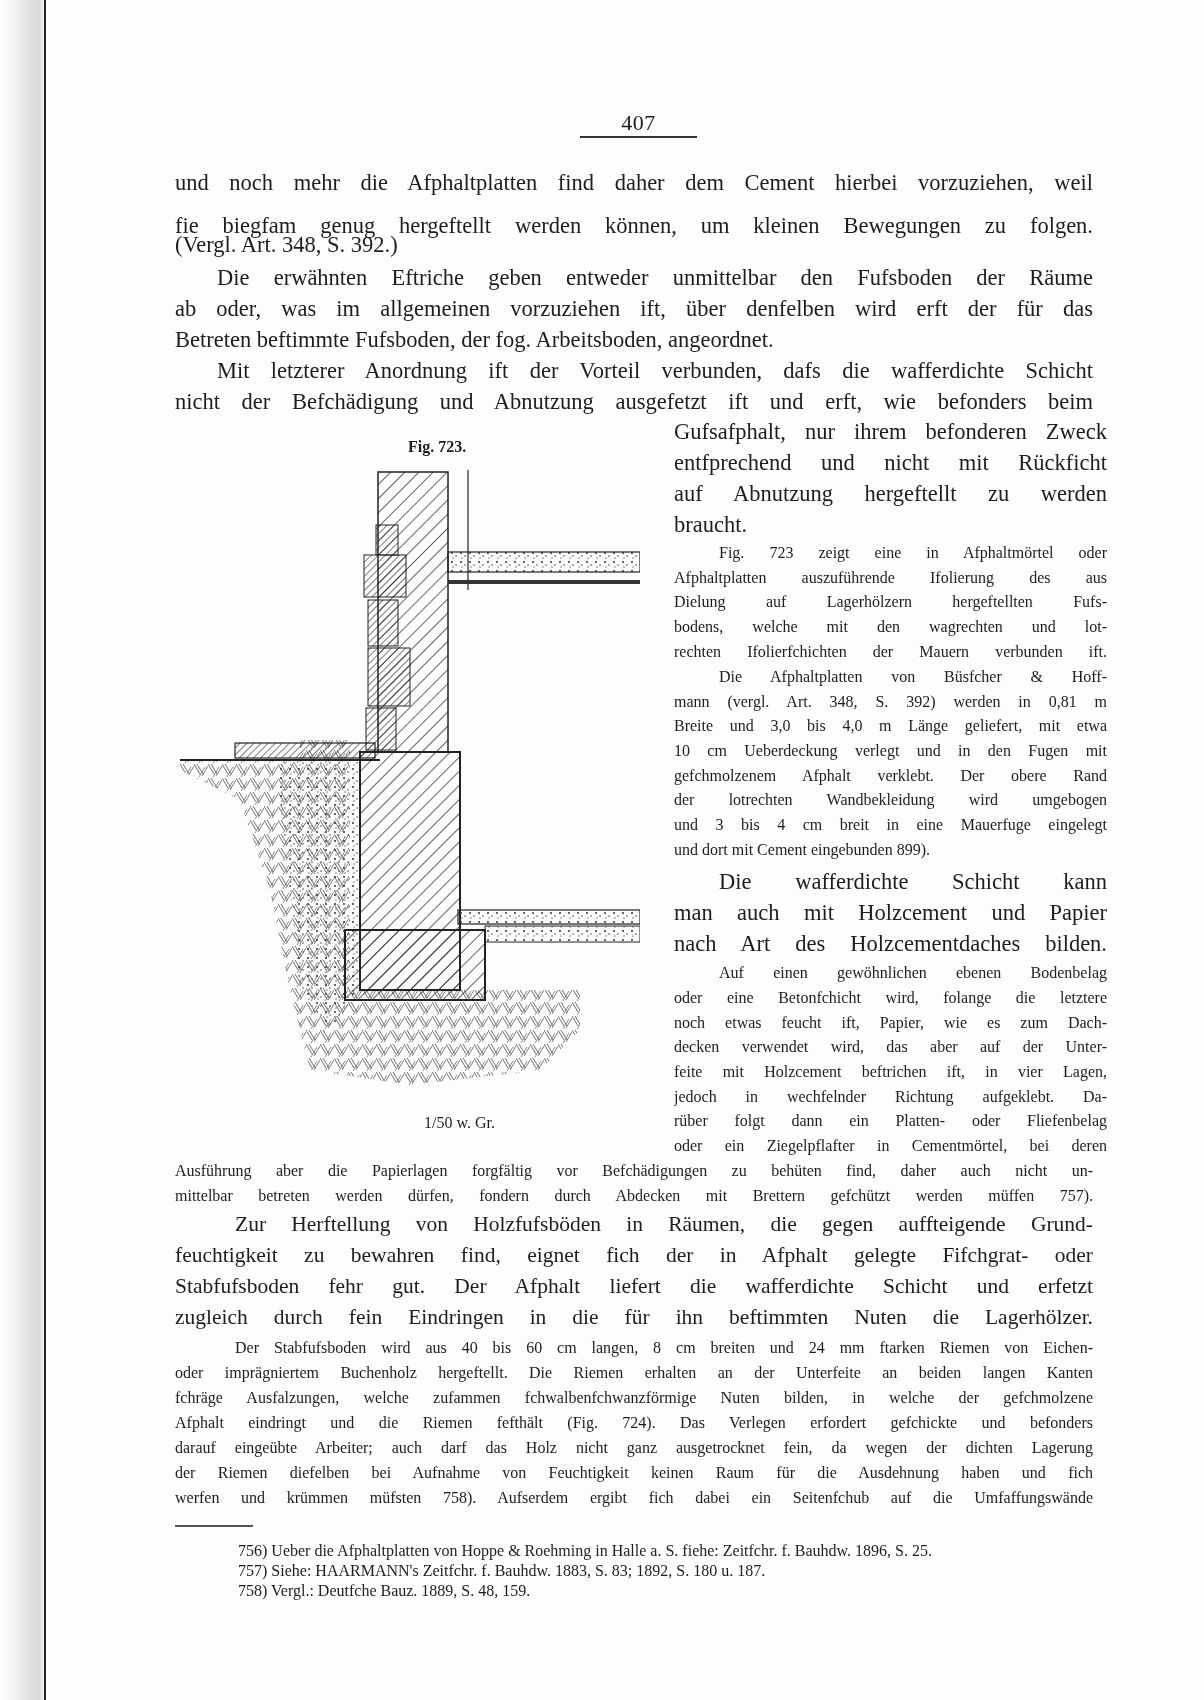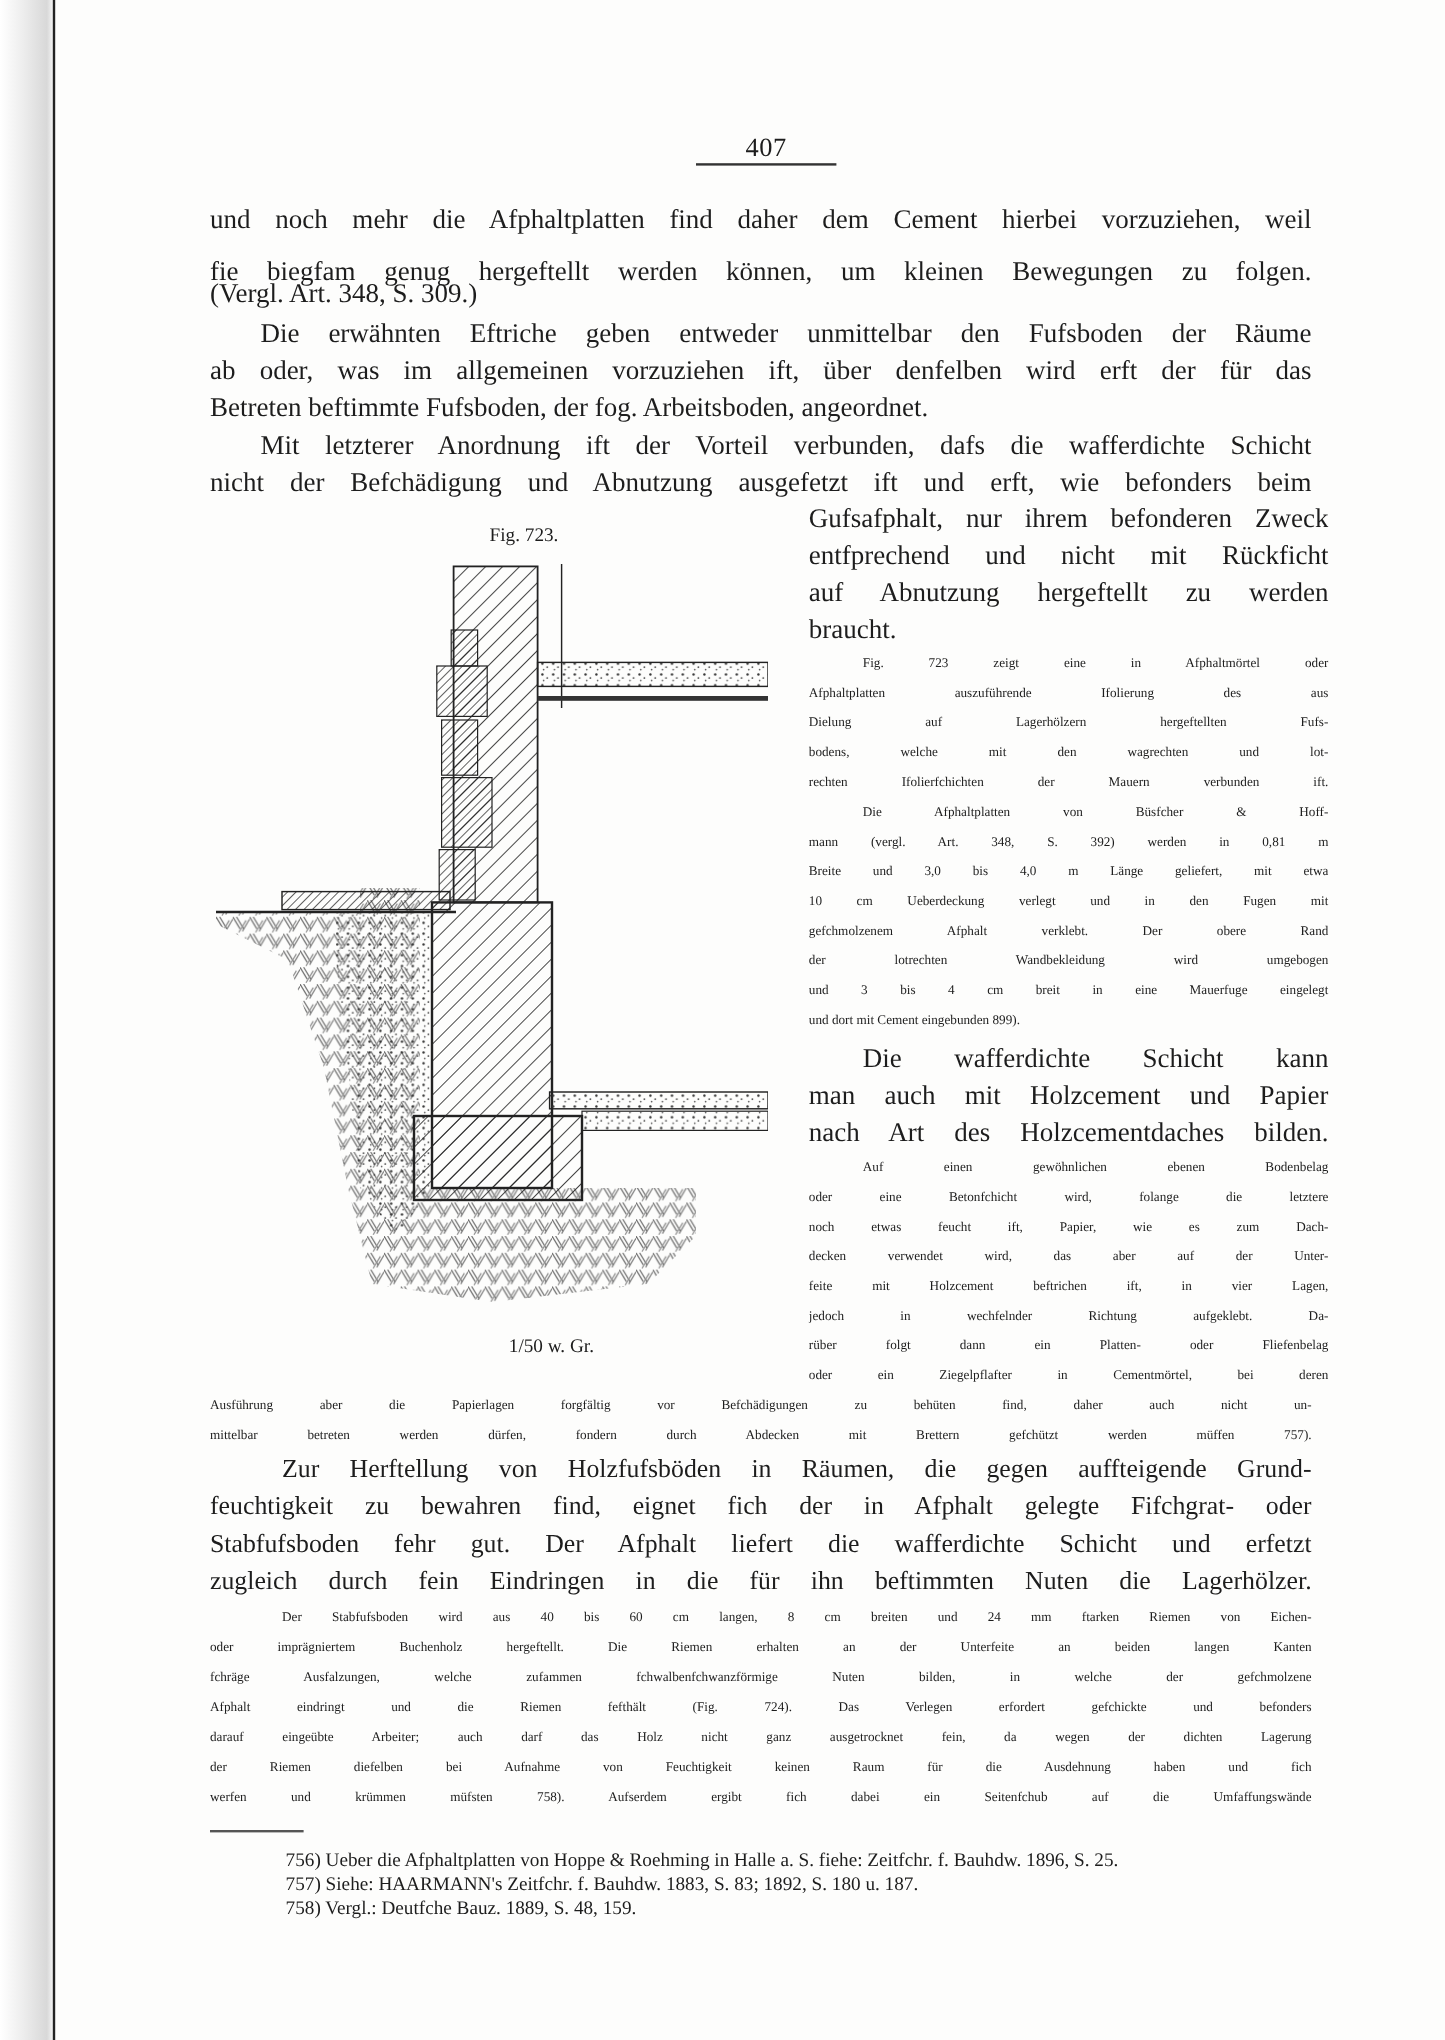--- a/index.html
+++ b/index.html
@@ -17,41 +17,41 @@
     position:absolute; left:580px; top:110px; width:117px; text-align:center;
     font-size:22px; letter-spacing:0.5px;
   }
   .pagenum-rule { position:absolute; left:580px; top:136px; width:117px; height:2px; background:#333; }
   .line {
     position:absolute; left:175px; width:918px; white-space:nowrap;
     text-align:justify; text-align-last:justify; overflow:hidden;
   }
   .big { font-size:22.5px; line-height:32px; }
   .mid { font-size:21.5px; line-height:31px; }
-  .small { font-size:11px; line-height:24.6px; }
+  .small { font-size:16px; line-height:24.6px; }
   .foot { font-size:16px; line-height:20px; position:absolute; left:238px; white-space:nowrap; }
   .col { left:660px; width:433px;margin-left:14px; }
-  .fig-label { position:absolute; left:408px; top:438px; font-size:16px; }
+  .fig-label { position:absolute; left:408px; top:438px; font-size:16px;font-weight:bold; }
   .scale-label { position:absolute; left:424px; top:1114px; font-size:16px; }
   .foot-rule { position:absolute; left:175px; top:1525px; width:78px; height:2px; background:#555; }
   svg { position:absolute; left:180px; top:470px; }
 </style>
 </head>
 <body>
 
 <div class="edge"></div>
 <div class="edge-line"></div>
 
 <div class="pagenum">407</div>
 <div class="pagenum-rule"></div>
 
 <div>
   <div class="line big" style="top:167px">und noch mehr die Afphaltplatten find daher dem Cement hierbei vorzuziehen, weil</div>
   <div class="line big" style="top:210px">fie biegfam genug hergeftellt werden können, um kleinen Bewegungen zu folgen.</div>
-  <div class="line big" style="top:229px;text-align-last:left">(Vergl. Art. 348, S. 309.)</div>
+  <div class="line big" style="top:229px;text-align-last:left">(Vergl. Art. 348, S. 392.)</div>
   <div class="line big" style="top:262px;left:217px;width:876px">Die erwähnten Eftriche geben entweder unmittelbar den Fufsboden der Räume</div>
   <div class="line big" style="top:293px">ab oder, was im allgemeinen vorzuziehen ift, über denfelben wird erft der für das</div>
   <div class="line big" style="top:324px;text-align-last:left">Betreten beftimmte Fufsboden, der fog. Arbeitsboden, angeordnet.</div>
   <div class="line big" style="top:355px;left:217px;width:876px">Mit letzterer Anordnung ift der Vorteil verbunden, dafs die wafferdichte Schicht</div>
   <div class="line big" style="top:386px">nicht der Befchädigung und Abnutzung ausgefetzt ift und erft, wie befonders beim</div>
 </div>
 
 <div>
   <div class="line big col" style="top:416px">Gufsafphalt, nur ihrem befonderen Zweck</div>
   <div class="line big col" style="top:447px">entfprechend und nicht mit Rückficht</div>

